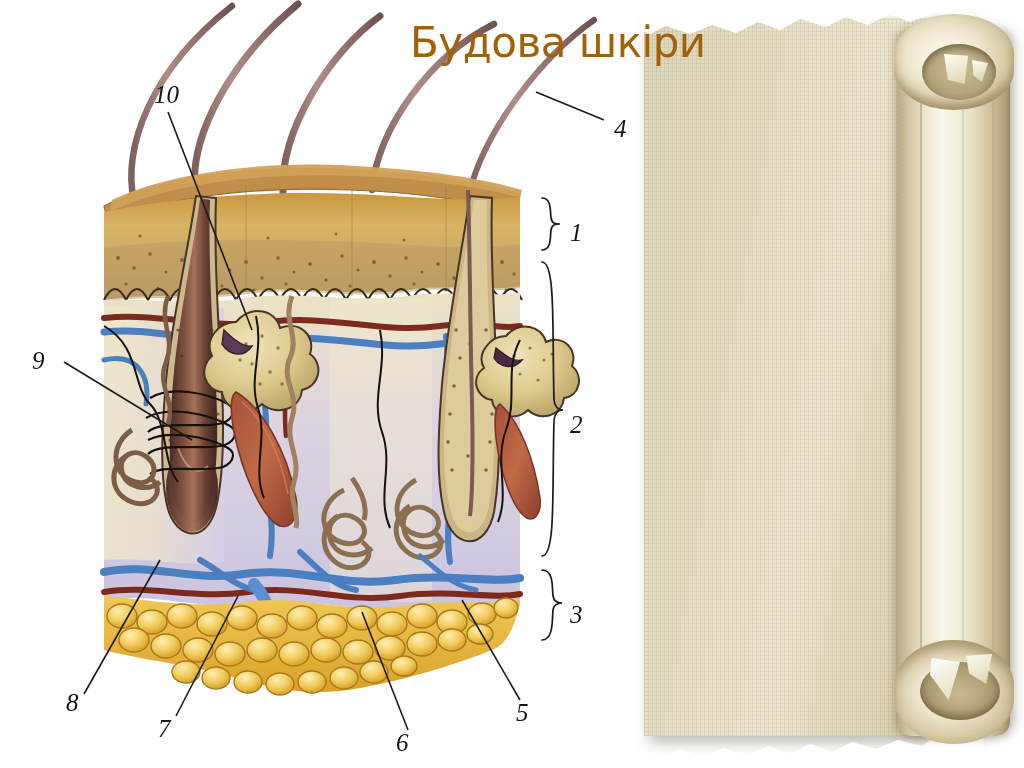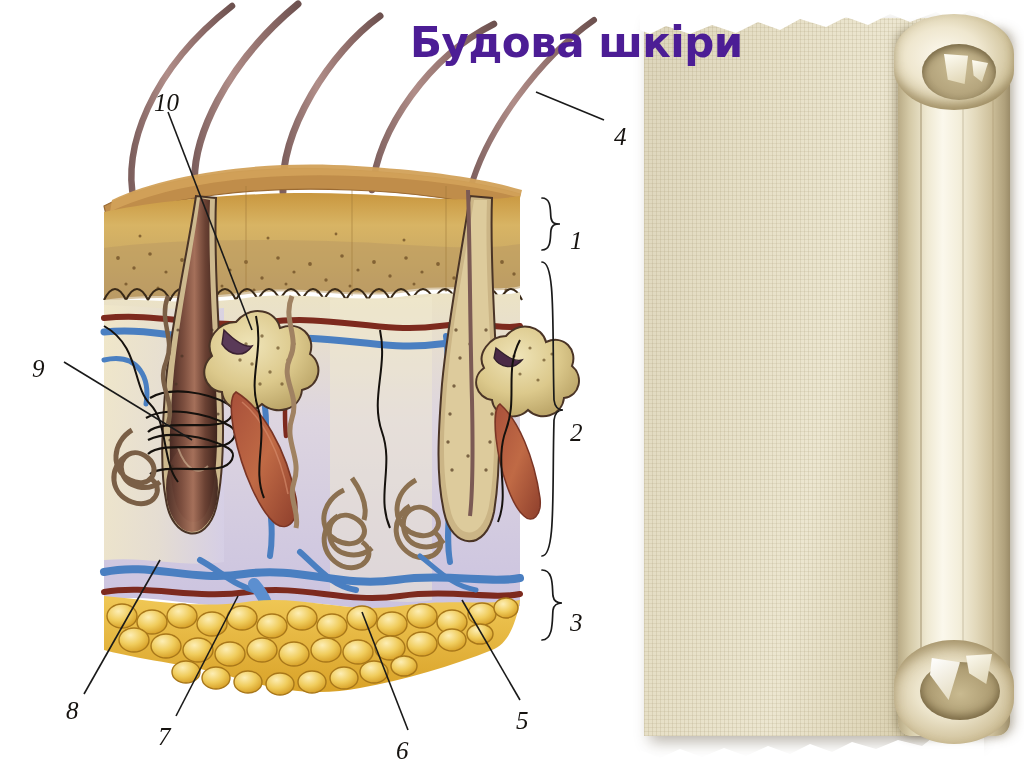--- a/index.html
+++ b/index.html
@@ -5,21 +5,21 @@
   html,body{margin:0;padding:0;}
   body{
     width:1024px;height:768px;overflow:hidden;background:#ffffff;
     font-family:"Liberation Sans", sans-serif;
   }
   #slide{position:relative;width:1024px;height:768px;background:#fff;overflow:hidden;}
 
   
   #title{
     position:absolute;left:410px;top:18px;width:400px;
-    font-size:42px;font-weight:bold;color:#4c1d95;
+    font-size:42px;font-weight:normal;color:#a16207;
     letter-spacing:-0.5px;white-space:nowrap;z-index:40;
     font-family:"DejaVu Sans", sans-serif;
   }
 
   
   #parchment-panel{
     position:absolute;left:640px;top:0px;width:384px;height:768px;z-index:20;
   }
   #parchment-sheet{
     position:absolute;left:4px;top:18px;width:330px;height:718px;
@@ -93,21 +93,21 @@
   .roll-crease{position:absolute;width:2px;background:rgba(120,98,56,.30);}
 
   
   #illus{position:absolute;left:0;top:0;width:648px;height:768px;z-index:10;}
   #illus svg{display:block;}
 
   
   .num{
     position:absolute;z-index:35;color:#161310;
     font-family:"Liberation Serif", serif;font-style:italic;
-    font-size:25px;line-height:1;margin-top:8px;
+    font-size:25px;line-height:1;
   }
 </style>
 </head>
 <body>
 
 <div id="slide">
 
   <div id="illus">
     <svg width="648" height="768" viewBox="0 0 648 768" xmlns="http://www.w3.org/2000/svg">
       <defs>

